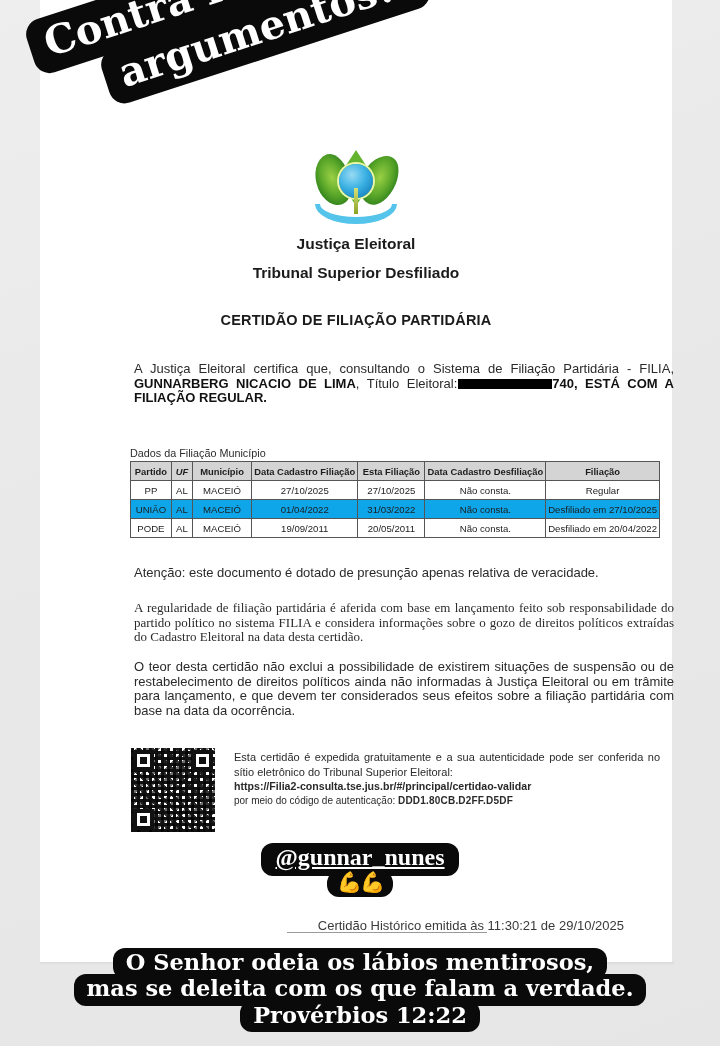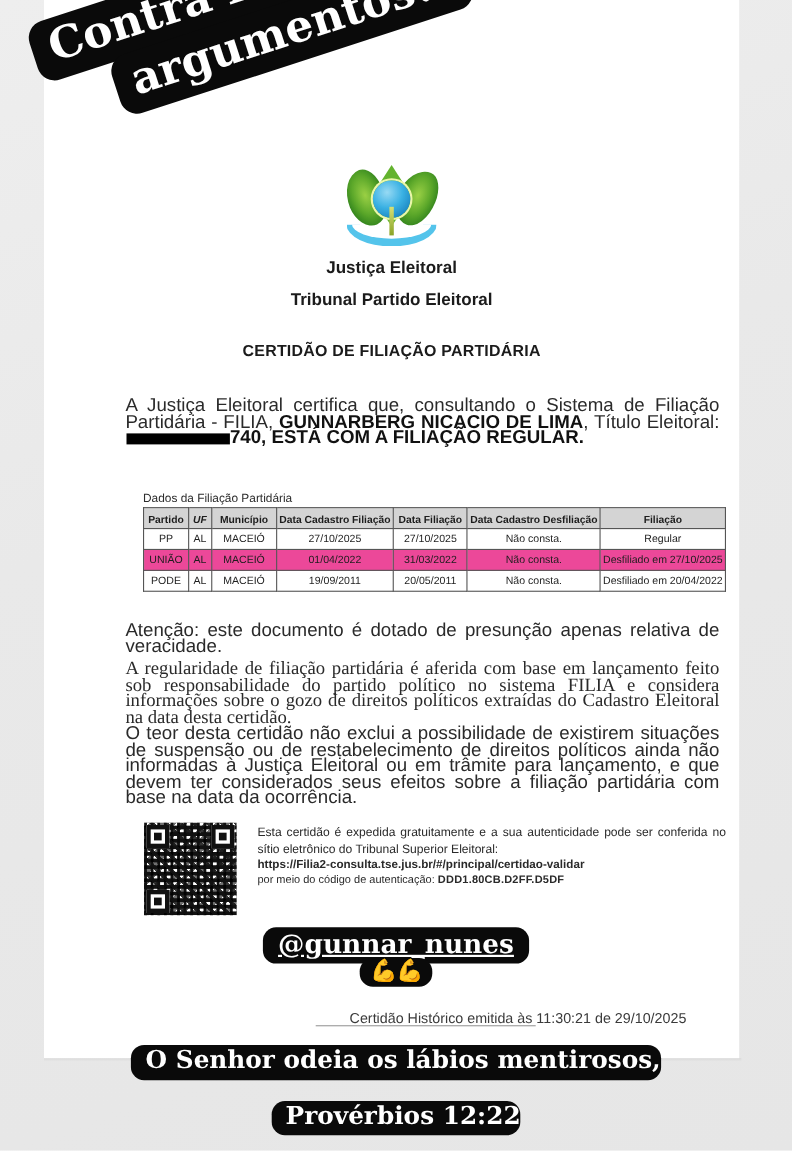--- a/index.html
+++ b/index.html
@@ -109,23 +109,23 @@
     color: #1b1b1b;
     font-weight: bold;
   }
   #head-justica { top: 235px; font-size: 15.5px; }
   #head-tribunal { top: 264px; font-size: 15.5px; }
   #head-certidao { top: 312px; font-size: 14.5px; letter-spacing: .2px; }
 
   
   .para {
     position: absolute;
-    left: 74px;
+    left: 94px;
     width: 540px;
-    font-size: 17px;
+    font-size: 13px;
     line-height: 14.5px;
     color: #2a2a2a;
     text-align: justify;
   }
   #para-intro { top: 362px; }
   #para-intro b { color: #111; }
   .redaction {
     display: inline-block;
     width: 94px;
     height: 10px;
@@ -162,21 +162,21 @@
     padding: 2px 2px;
     height: 14px;
     font-weight: normal;
     white-space: nowrap;
   }
   #filiacao-table thead th {
     background: #d4d4d4;
     font-weight: bold;
     font-size: 9.4px;
   }
-  #filiacao-table tr.shaded td { background: #ec4899; }
+  #filiacao-table tr.shaded td { background: #0ea5e9; }
   .col-partido { width: 46px; }
   .col-uf { width: 26px; font-style: italic; }
   .col-mun { width: 84px; }
   .col-dcf { width: 100px; }
   .col-df { width: 76px; }
   .col-dcd { width: 106px; }
 
   
   #qr-code {
     position: absolute;
@@ -285,43 +285,42 @@
     left: 0; right: 0;
     top: 843px;
     text-align: center;
   }
   #overlay-handle .line { display: block; }
   #overlay-handle .sticker-text {
     font-size: 24px;
     padding: 2px 14px 5px 14px;
     border-radius: 12px;
   }
-  #handle-name { text-decoration: underline; text-underline-offset: 2px; }
+  #handle-name { text-decoration: underline; text-underline-offset: 2px; font-family: Liberation Serif, serif; }
   #overlay-handle .line-2 { margin-top: -5px; }
   #overlay-handle .line-3 { margin-top: -5px; }
   #overlay-handle .line-3 .sticker-text {
     font-size: 20px;
     padding: 1px 10px 3px 10px;
     font-family: "DejaVu Sans", sans-serif;
     letter-spacing: -2px;
   }
 
   
   #overlay-verse {
     position: absolute;
     left: 0; right: 0;
     bottom: 14px;
     text-align: center;
   }
   #overlay-verse .line { display: block; }
   #overlay-verse .sticker-text {
     font-size: 22.5px;
-    padding: 2px 0 5px 13px;
+    padding: 2px 13px 5px 13px;
     border-radius: 12px;
-    margin-top: 24px;
   }
   #overlay-verse .line-2 { margin-top: -5px; }
   #overlay-verse .line-3 { margin-top: -5px; }
 </style>
 </head>
 <body>
 
 <div id="doc-sheet">
 
   <div class="emblem-wrap">
@@ -331,39 +330,39 @@
       <div class="wreath-l"></div>
       <div class="wreath-r"></div>
       <div class="sphere"></div>
       <div class="sword"></div>
       <div class="ribbon"></div>
     </div>
   </div>
 
   <div class="doc-head" id="head-justica">Justiça Eleitoral</div>
 
-  <div class="doc-head" id="head-tribunal">Tribunal Partido Eleitoral</div>
+  <div class="doc-head" id="head-tribunal">Tribunal Superior Desfiliado</div>
 
   <div class="doc-head" id="head-certidao">CERTIDÃO DE FILIAÇÃO PARTIDÁRIA</div>
 
   <div class="para" id="para-intro">
     <span>A Justiça Eleitoral certifica que, consultando o Sistema de Filiação Partidária - FILIA,</span>
     <b>GUNNARBERG NICACIO DE LIMA</b><span>, Título Eleitoral:</span><span class="redaction"></span><b>740, ESTÁ COM A FILIAÇÃO REGULAR.</b>
   </div>
 
-  <div id="table-caption">Dados da Filiação Partidária</div>
+  <div id="table-caption">Dados da Filiação Município</div>
 
   <table id="filiacao-table">
     <thead>
       <tr>
         <th class="col-partido">Partido</th>
         <th class="col-uf">UF</th>
         <th class="col-mun">Município</th>
         <th class="col-dcf">Data Cadastro Filiação</th>
-        <th class="col-df">Data Filiação</th>
+        <th class="col-df">Esta Filiação</th>
         <th class="col-dcd">Data Cadastro Desfiliação</th>
         <th>Filiação</th>
       </tr>
     </thead>
     <tbody>
       <tr>
         <td>PP</td>
         <td>AL</td>
         <td>MACEIÓ</td>
         <td>27/10/2025</td>
@@ -433,16 +432,19 @@
   </span>
   <span class="line line-3">
     <span class="sticker-text">💪💪</span>
   </span>
 </div>
 
 <div id="overlay-verse">
   <span class="line line-1">
     <span class="sticker-text">O Senhor odeia os lábios mentirosos,</span>
   </span>
+  <span class="line line-2">
+    <span class="sticker-text">mas se deleita com os que falam a verdade.</span>
+  </span>
   <span class="line line-3">
     <span class="sticker-text">Provérbios 12:22</span>
   </span>
 </div>
 
 </body></html>

